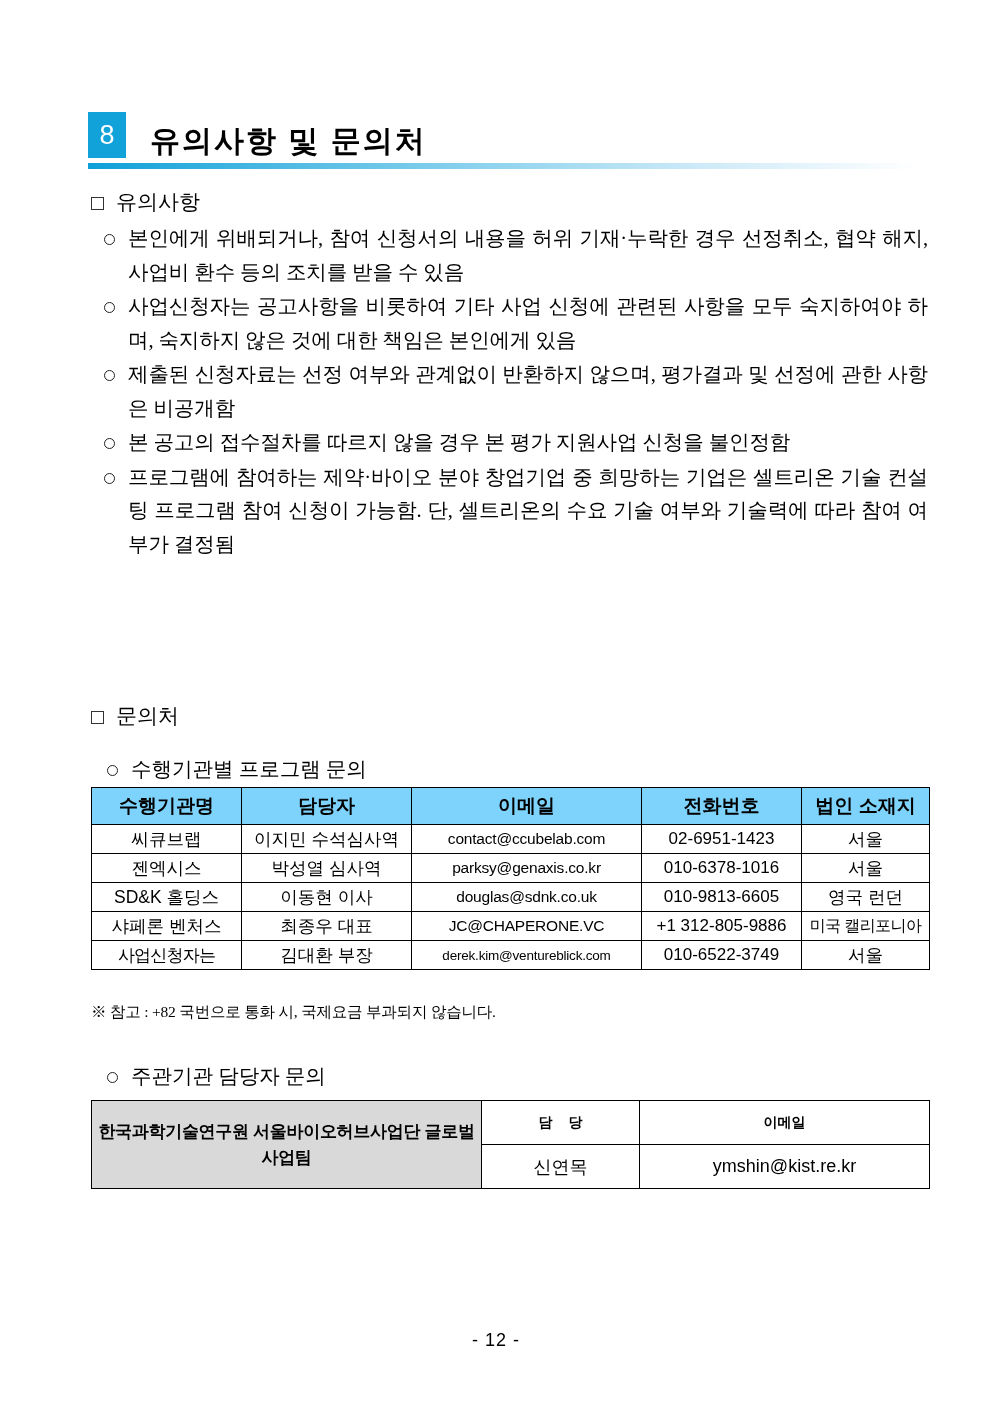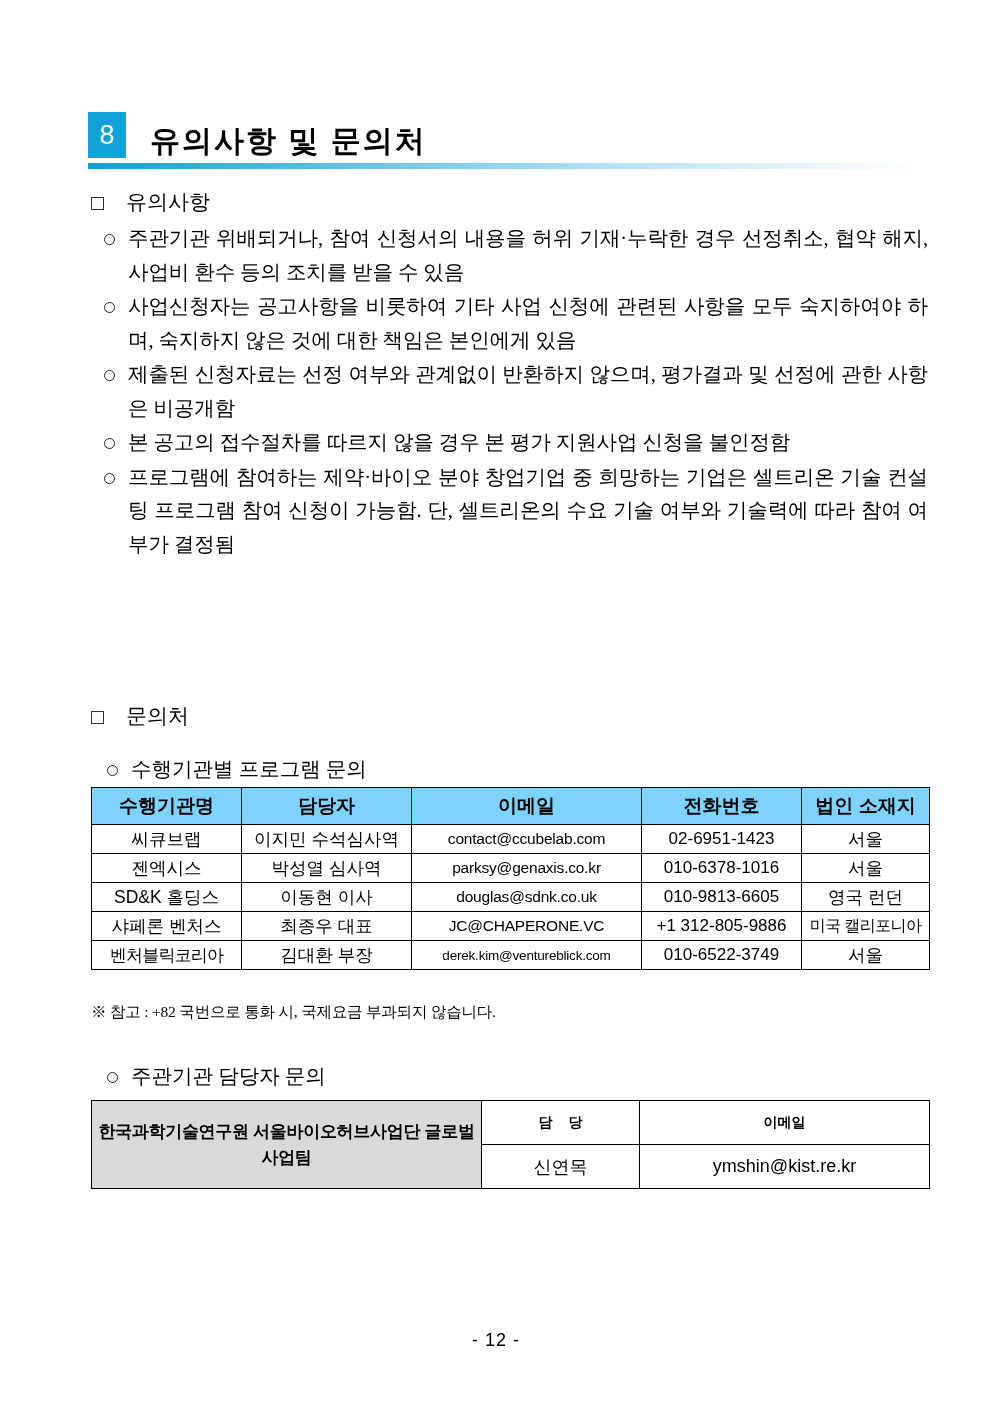--- a/index.html
+++ b/index.html
@@ -59,21 +59,21 @@
   }
 
   
   .block-head {
     position: absolute;
     font-size: 21px;
     line-height: 1;
     white-space: nowrap;
     display: flex;
     align-items: center;
-    gap: 22px;
+    gap: 12px;
   }
   .sq {
     display: inline-block;
     width: 13px; height: 13px;
     border: 1.6px solid #333;
     background: transparent;
     flex: none;
     position: relative;
     top: 1px;
   }
@@ -214,21 +214,21 @@
   <div class="header-rule"></div>
 
   <div class="block-head" style="left:91px; top:192px;">
     <span class="sq"></span>
     <span>유의사항</span>
   </div>
 
   <div class="bullet-list">
     <div class="bullet">
       <span class="ci"></span>
-      <span class="bullet-text">주관기관 위배되거나, 참여 신청서의 내용을 허위 기재·누락한 경우 선정취소, 협약 해지, 사업비 환수 등의 조치를 받을 수 있음</span>
+      <span class="bullet-text">본인에게 위배되거나, 참여 신청서의 내용을 허위 기재·누락한 경우 선정취소, 협약 해지, 사업비 환수 등의 조치를 받을 수 있음</span>
     </div>
     <div class="bullet">
       <span class="ci"></span>
       <span class="bullet-text">사업신청자는 공고사항을 비롯하여 기타 사업 신청에 관련된 사항을 모두 숙지하여야 하며, 숙지하지 않은 것에 대한 책임은 본인에게 있음</span>
     </div>
     <div class="bullet">
       <span class="ci"></span>
       <span class="bullet-text">제출된 신청자료는 선정 여부와 관계없이 반환하지 않으며, 평가결과 및 선정에 관한 사항은 비공개함</span>
     </div>
     <div class="bullet">
@@ -291,21 +291,21 @@
         <td class="loc">영국 런던</td>
       </tr>
       <tr>
         <td class="org">샤페론 벤처스</td>
         <td>최종우 대표</td>
         <td class="email">JC@CHAPERONE.VC</td>
         <td class="phone">+1 312-805-9886</td>
         <td class="loc tight">미국 캘리포니아</td>
       </tr>
       <tr>
-        <td class="org tight">벤처블릭코리아</td>
+        <td class="org tight">사업신청자는</td>
         <td>김대환 부장</td>
         <td class="email small">derek.kim@ventureblick.com</td>
         <td class="phone">010-6522-3749</td>
         <td class="loc">서울</td>
       </tr>
     </tbody>
   </table>
 
   <div class="note">※ 참고 : +82 국번으로 통화 시, 국제요금 부과되지 않습니다.</div>
 

